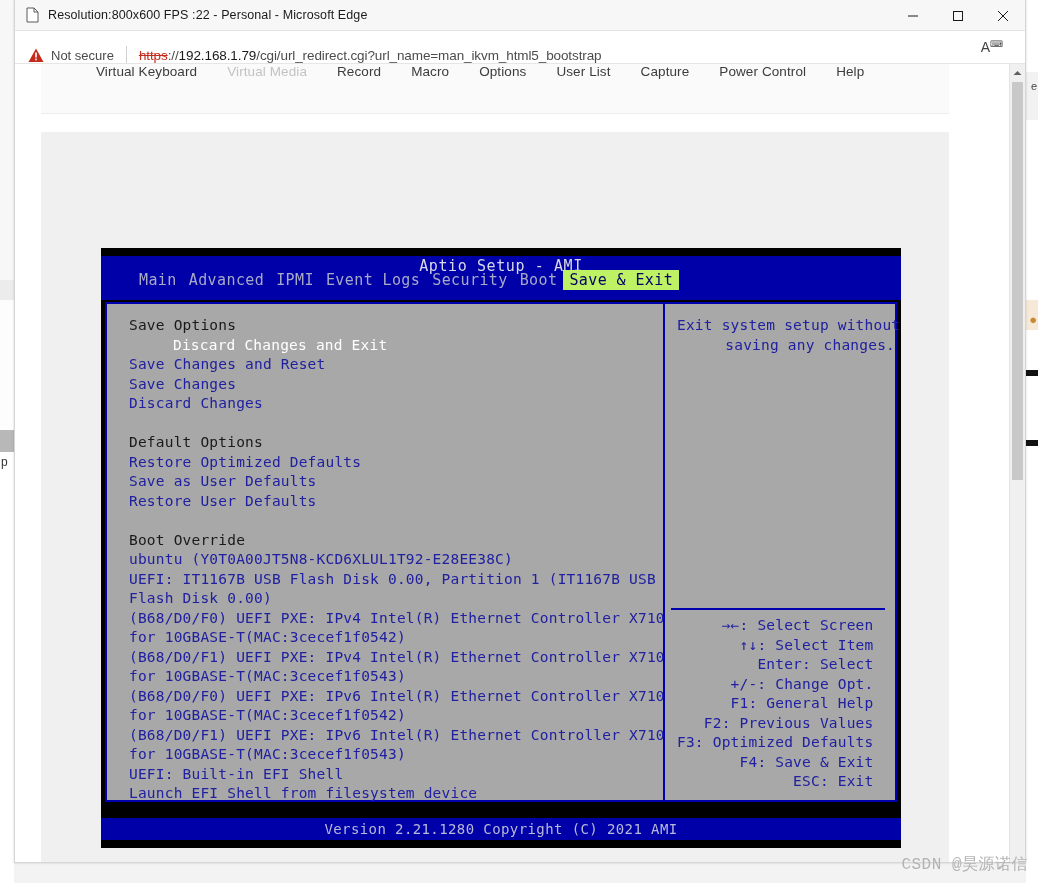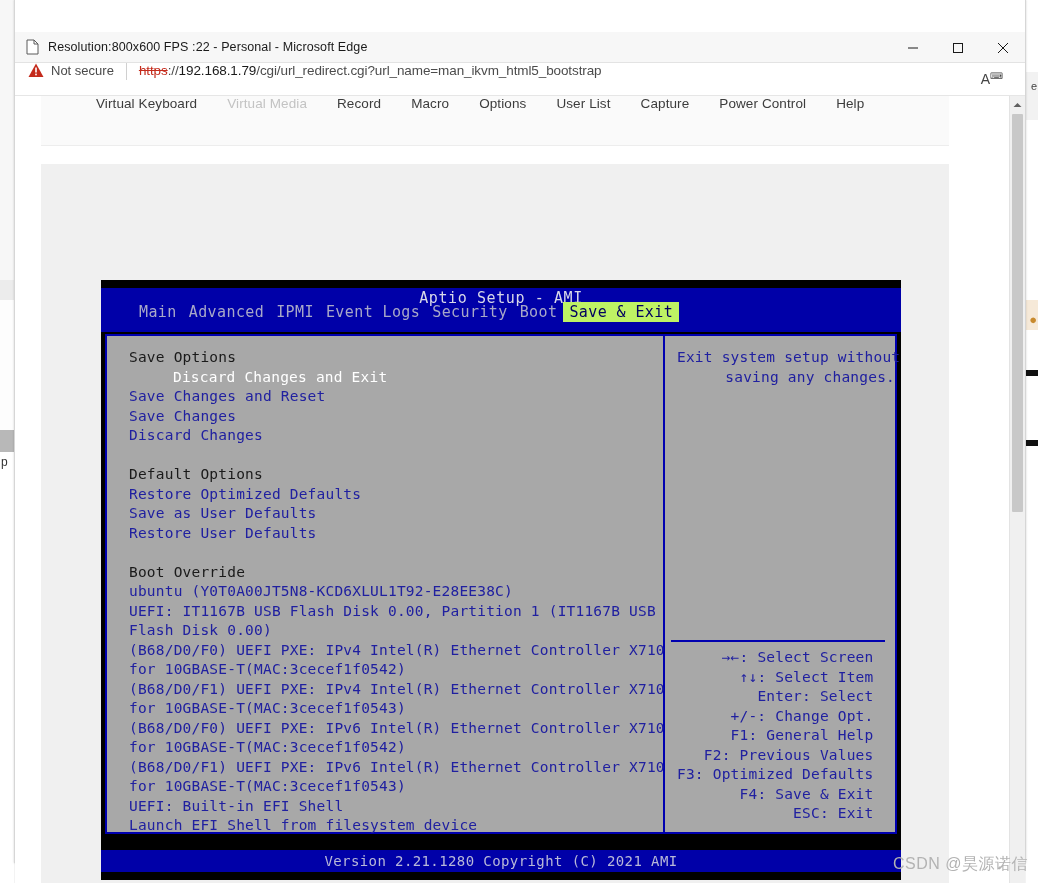--- a/index.html
+++ b/index.html
@@ -64,21 +64,21 @@
     border-top: none;
     box-shadow: 0 0 2px rgba(0,0,0,0.18);
   }
 
   
   #titlebar {
     position: relative;
     height: 31px;
     background: #f7f7f7;
     border-bottom: 1px solid #e3e3e3;
-    display: flex; align-items: center; margin-top: 32px;
+    display: flex; align-items: center;
   }
   #tab-doc-icon {
     width: 14px; height: 16px; margin-left: 10px; margin-right: 9px;
     flex: none; position: relative;
   }
   #tab-doc-icon svg { display: block; }
   #title-text {
     font-size: 12.5px; color: #1a1a1a;
     white-space: nowrap; overflow: hidden;
     letter-spacing: 0.1px;
@@ -93,21 +93,21 @@
     font-size: 11px; color: #1a1a1a;
   }
   .wc svg { display: block; }
 
   
   #addressbar {
     position: relative;
     height: 33px;
     background: #ffffff;
     border-bottom: 1px solid #e6e6e6;
-    display: flex; align-items: flex-start;
+    display: flex; align-items: flex-end;
   }
   #warn-triangle {
     margin-left: 13px; margin-right: 7px;
     flex: none; display: flex; align-items: center;
   }
   #notsecure {
     font-size: 13px; color: #4a4a4a; white-space: nowrap;
   }
   #url-sep {
     width: 1px; height: 17px; background: #d0d0d0;
@@ -268,21 +268,21 @@
   #bios-version {
     color: #b8b8d8; font-size: 14px; letter-spacing: 0.4px;
     font-family: "DejaVu Sans Mono", "Liberation Mono", monospace;
   }
 
   
   #watermark {
     position: absolute;
     right: 10px; bottom: 8px;
     font-size: 16px; color: #b3b3b3;
-    font-family: Liberation Sans, sans-serif;
+    font-family: Liberation Mono, monospace;
     white-space: nowrap;
     letter-spacing: 0.5px;
   }
 </style>
 </head>
 <body>
 
 <div id="root">
 
   <div id="bg-left" class="bg-strip">

